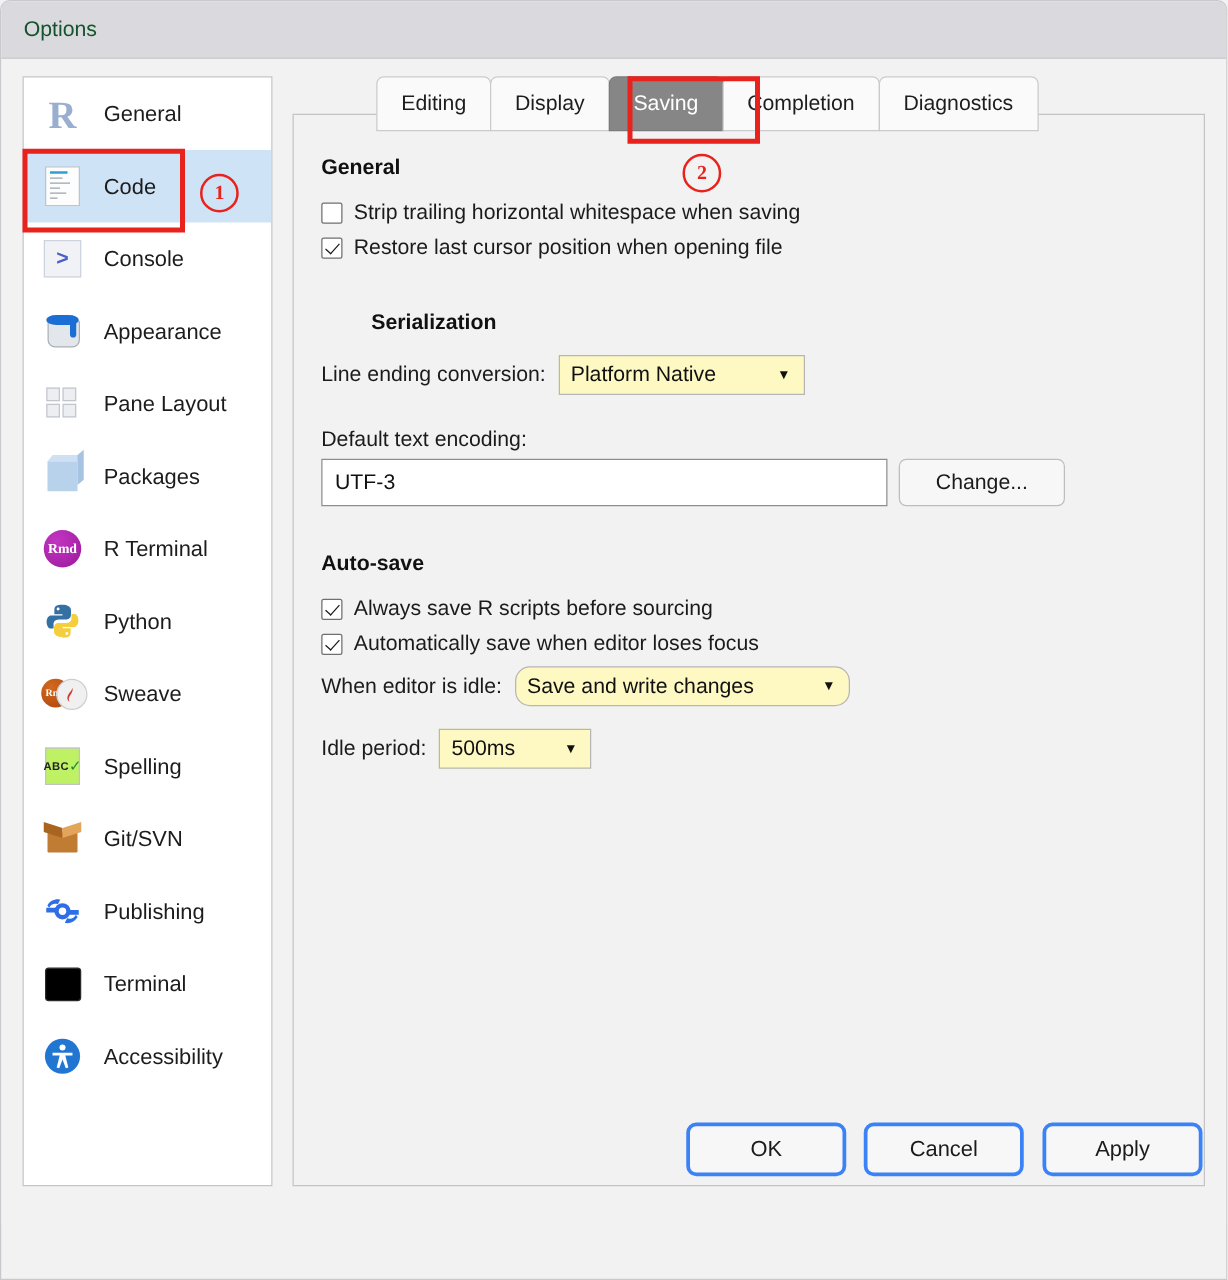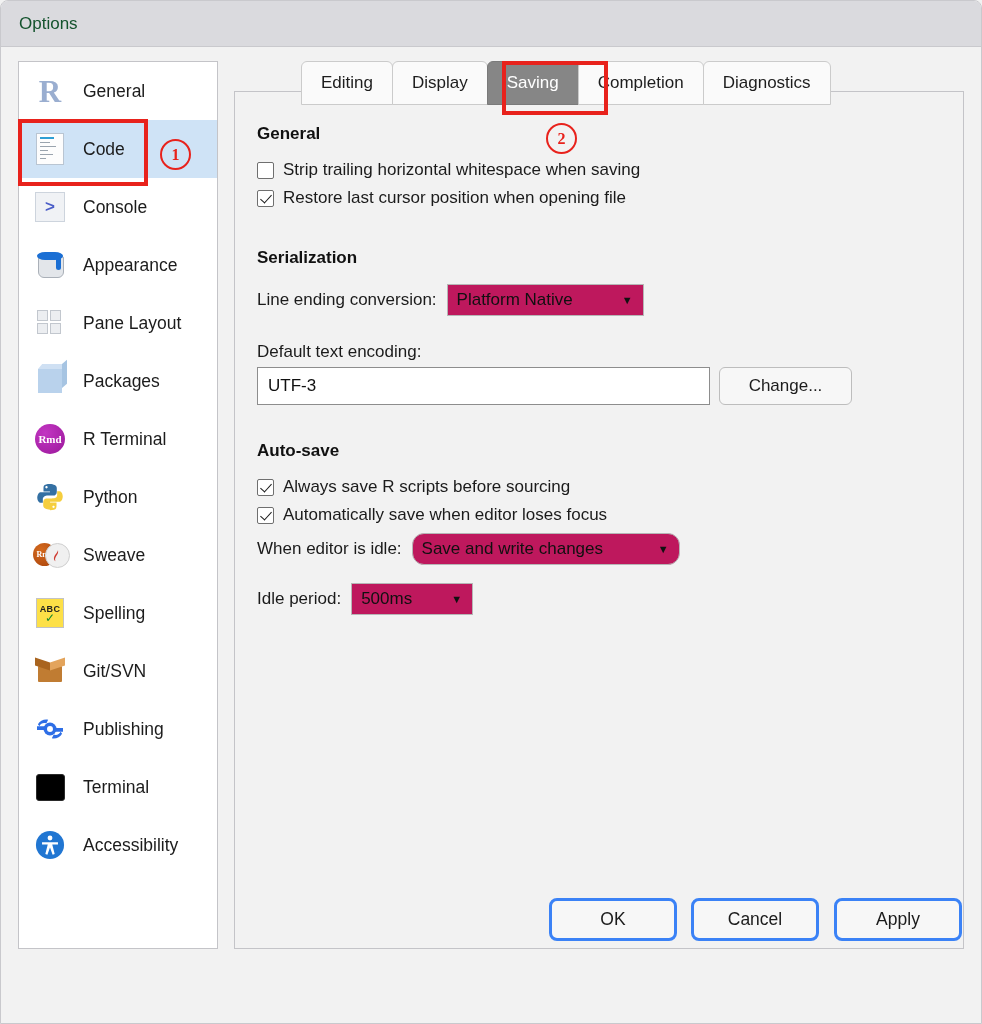--- a/index.html
+++ b/index.html
@@ -208,24 +208,24 @@
     font-family: "Liberation Serif", serif;
   }
   .ic-sweave .pdf {
     position: absolute; left: 12px; top: 1px;
     width: 23px; height: 23px; border-radius: 50%;
     background: #f0f0f0; border: 1px solid #cfcfcf;
     display: flex; align-items: center; justify-content: center;
   }
   .ic-spell {
     width: 26px; height: 28px;
-    background: #fde047;
+    background: #bef264;
     border: 1px solid #c3c3c3;
     position: relative;
-    display: flex; flex-direction: column;
+    display: flex; flex-direction: row;
     align-items: center; justify-content: center;
   }
   .ic-spell .abc {
     font-size: 9px; font-weight: bold; color: #222; letter-spacing: .3px;
   }
   .ic-spell .chk { font-size: 12px; color: #1b8a2b; line-height: 8px; }
   .ic-gitbox { width: 30px; height: 26px; position: relative; }
   .ic-gitbox .bot {
     position: absolute; left: 3px; top: 8px;
     width: 24px; height: 16px;
@@ -299,21 +299,21 @@
     left: 22px; top: 32px;
     right: 16px;
   }
 
   .section-title {
     font-size: 17px;
     font-weight: bold;
     color: #111;
     margin: 0 0 16px 0;
   }
-  .section-title.sp2 { margin-top: 40px; }
+  .section-title.sp2 { margin-top: 40px; margin-left: 40px; }
   .section-title.sp3 { margin-top: 36px; }
 
   .check-row {
     display: flex;
     align-items: center;
     margin-bottom: 8px;
   }
   .cb {
     width: 17px; height: 17px;
     border: 1.4px solid #6f6f6f;
@@ -345,21 +345,21 @@
     margin-bottom: 6px;
   }
   .field-label {
     font-size: 17px;
     color: #1b1b1b;
     margin-right: 10px;
     white-space: nowrap;
   }
   .selectbox {
     height: 32px;
-    background: #be185d;
+    background: #fef9c3;
     border: 1px solid #b6b6b6;
     box-sizing: border-box;
     display: flex;
     align-items: center;
     padding: 0 10px 0 9px;
     font-size: 17px;
     color: #101010;
     white-space: nowrap;
   }
   .selectbox .caret {

